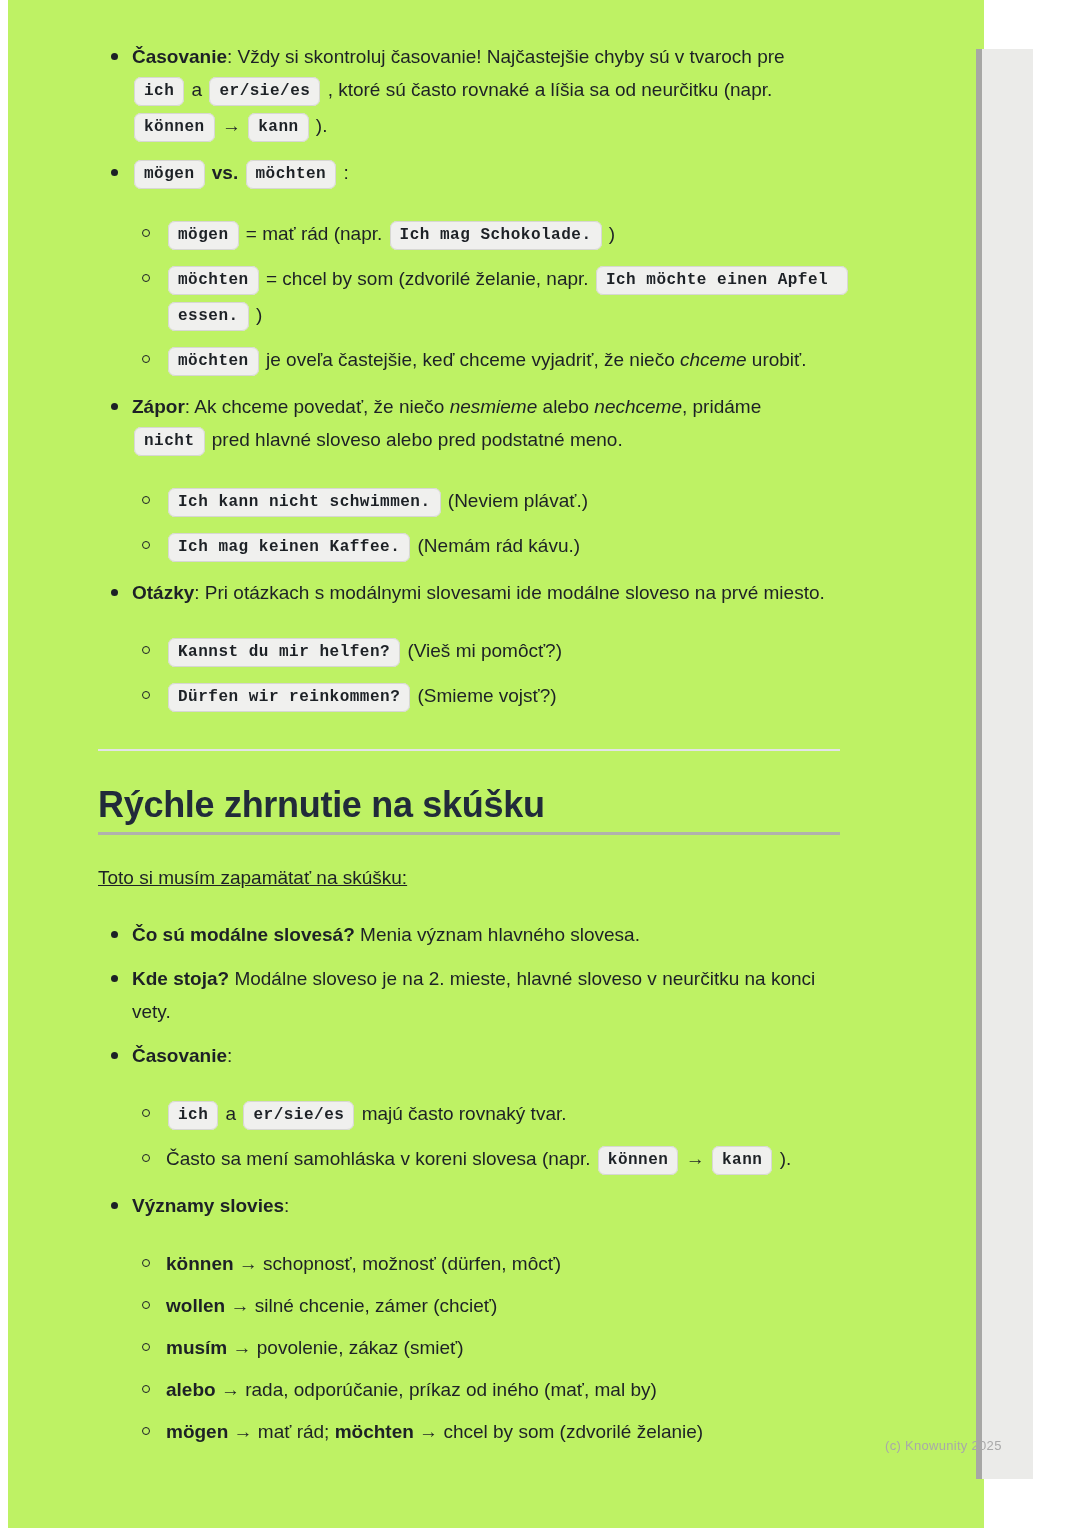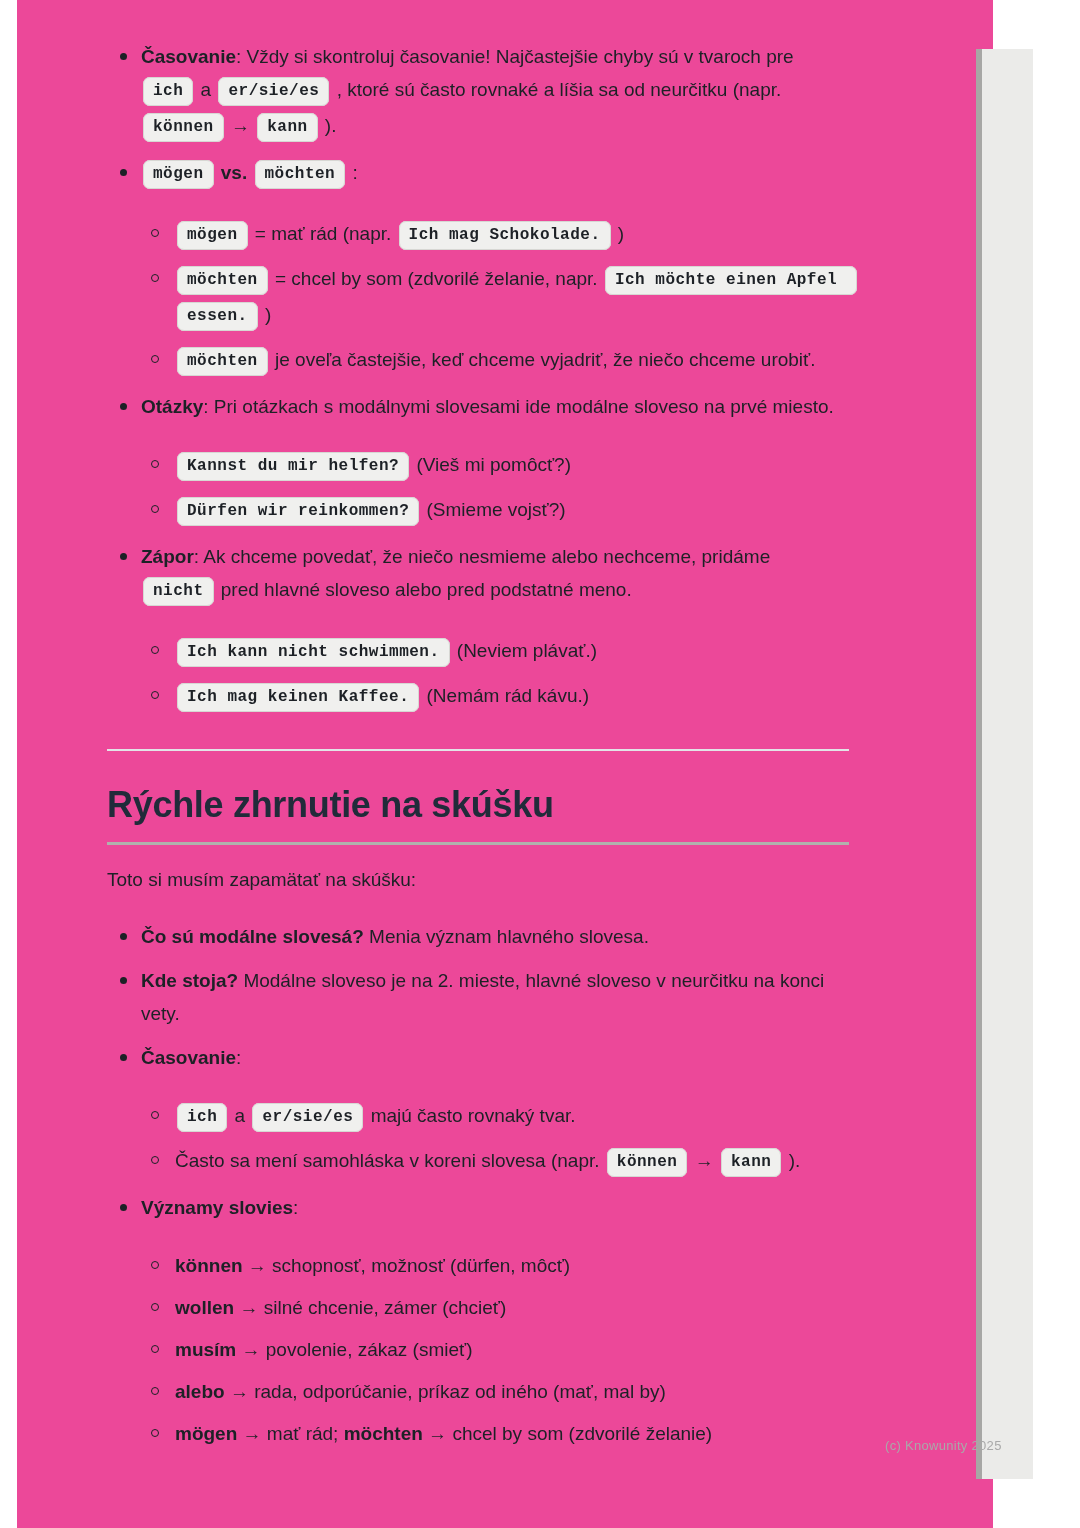--- a/index.html
+++ b/index.html
@@ -4,23 +4,23 @@
 <style>
   html,body { margin:0; padding:0; }
   body {
     width:1080px; height:1528px;
     background:#ffffff;
     font-family:"Liberation Sans", sans-serif;
     position:relative; overflow:hidden;
     color:#1d2126;
   }
   .page {
-    position:absolute; left:17px; top:0;
+    position:absolute; left:8px; top:0;
     width:976px; height:1528px;
-    background:#ec4899;
+    background:#bef264;
   }
   .content {
     position:absolute; left:90px; top:40px;
     width:742px;
     font-size:19px; line-height:33px;
   }
   ul { list-style:none; margin:0; padding:0; }
   ul.l1 > li { position:relative; padding-left:34px; margin-bottom:11px; }
   ul.l1 > li::before {
     content:''; position:absolute; left:13px; top:13px;
@@ -28,21 +28,21 @@
   }
   ul.l2 { margin:25px 0 0 0; }
   ul.l2 > li { position:relative; padding-left:34px; margin-top:9px; }
   ul.l2 > li::before {
     content:''; position:absolute; left:10px; top:12px;
     width:6px; height:6px; border:1.7px solid #1d2126;
     border-radius:50%; background:transparent;
   }
   .seg { white-space:pre-wrap; }
   .bold { font-weight:700; }
-  .italic { }
+  .italic { font-style:italic; }
   .chip {
     font-family:"Liberation Mono", monospace;
     font-weight:700;
     font-size:16px;
     letter-spacing:0.5px;
     background:#f0f0ee;
     border:1px solid #d7d7d3;
     border-radius:7px;
     padding:4px 9px 5px;
     margin:0 2px;
@@ -53,24 +53,24 @@
   }
   hr.thin {
     height:0; border:0; border-top:2px solid #e3e3e7;
     margin:34px 0 0 0;
   }
   h1.summary-heading {
     margin:32px 0 0 0;
     font-size:36px; line-height:44px; font-weight:700;
     letter-spacing:-0.3px;
     color:#212b3a;
-    padding-bottom:15px;
+    padding-bottom:5px;
     border-bottom:3px solid #b1b1ad;
   }
-  p.intro { margin:18px 0 24px 0; }
+  p.intro { margin:26px 0 24px 0;text-decoration:underline; }
   .edge-strip {
     position:absolute; left:976px; top:49px;
     width:57px; height:1430px;
     background:#ebebe9;
   }
   .edge-strip-line {
     position:absolute; left:0; top:0;
     width:6px; height:100%;
     background:#a7a7a5;
   }
@@ -86,27 +86,27 @@
 <div class="page">
   <div class="content">
 
     <ul class="l1">
         <li><span class="li-text"><span class="seg bold">Časovanie</span><span class="seg">: Vždy si skontroluj časovanie! Najčastejšie chyby sú v tvaroch pre </span><span class="chip">ich</span><span class="seg"> a </span><span class="chip">er/sie/es</span><span class="seg"> , ktoré sú často rovnaké a líšia sa od neurčitku (napr. </span><span class="chip">können</span><span class="seg"> → </span><span class="chip">kann</span><span class="seg"> ).</span></span></li>
         <li><span class="li-text"><span class="chip">mögen</span><span class="seg bold"> vs. </span><span class="chip">möchten</span><span class="seg"> :</span></span><ul class="l2">
             <li><span class="li-text"><span class="chip">mögen</span><span class="seg"> = mať rád (napr. </span><span class="chip">Ich mag Schokolade.</span><span class="seg"> )</span></span></li>
             <li><span class="li-text"><span class="chip">möchten</span><span class="seg"> = chcel by som (zdvorilé želanie, napr. </span><span class="chip">Ich möchte einen Apfel essen.</span><span class="seg"> )</span></span></li>
             <li><span class="li-text"><span class="chip">möchten</span><span class="seg"> je oveľa častejšie, keď chceme vyjadriť, že niečo </span><span class="seg italic">chceme</span><span class="seg"> urobiť.</span></span></li>
           </ul></li>
+        <li><span class="li-text"><span class="seg bold">Zápor</span><span class="seg">: Ak chceme povedať, že niečo </span><span class="seg italic">nesmieme</span><span class="seg"> alebo </span><span class="seg italic">nechceme</span><span class="seg">, pridáme </span><span class="chip">nicht</span><span class="seg"> pred hlavné sloveso alebo pred podstatné meno.</span></span><ul class="l2">
+            <li><span class="li-text"><span class="chip">Ich kann nicht schwimmen.</span><span class="seg"> (Neviem plávať.)</span></span></li>
+            <li><span class="li-text"><span class="chip">Ich mag keinen Kaffee.</span><span class="seg"> (Nemám rád kávu.)</span></span></li>
+          </ul></li>
         <li><span class="li-text"><span class="seg bold">Otázky</span><span class="seg">: Pri otázkach s modálnymi slovesami ide modálne sloveso na prvé miesto.</span></span><ul class="l2">
             <li><span class="li-text"><span class="chip">Kannst du mir helfen?</span><span class="seg"> (Vieš mi pomôcť?)</span></span></li>
             <li><span class="li-text"><span class="chip">Dürfen wir reinkommen?</span><span class="seg"> (Smieme vojsť?)</span></span></li>
-          </ul></li>
-        <li><span class="li-text"><span class="seg bold">Zápor</span><span class="seg">: Ak chceme povedať, že niečo </span><span class="seg italic">nesmieme</span><span class="seg"> alebo </span><span class="seg italic">nechceme</span><span class="seg">, pridáme </span><span class="chip">nicht</span><span class="seg"> pred hlavné sloveso alebo pred podstatné meno.</span></span><ul class="l2">
-            <li><span class="li-text"><span class="chip">Ich kann nicht schwimmen.</span><span class="seg"> (Neviem plávať.)</span></span></li>
-            <li><span class="li-text"><span class="chip">Ich mag keinen Kaffee.</span><span class="seg"> (Nemám rád kávu.)</span></span></li>
           </ul></li>
       </ul>
 
     <hr class="thin">
 
     <h1 class="summary-heading">Rýchle zhrnutie na skúšku</h1>
 
     <p class="intro">Toto si musím zapamätať na skúšku:</p>
 
     <ul class="l1">

